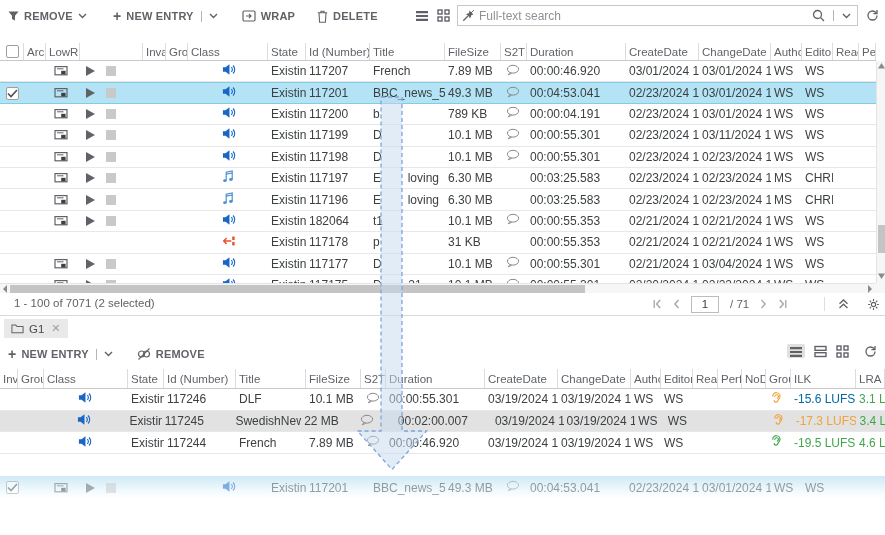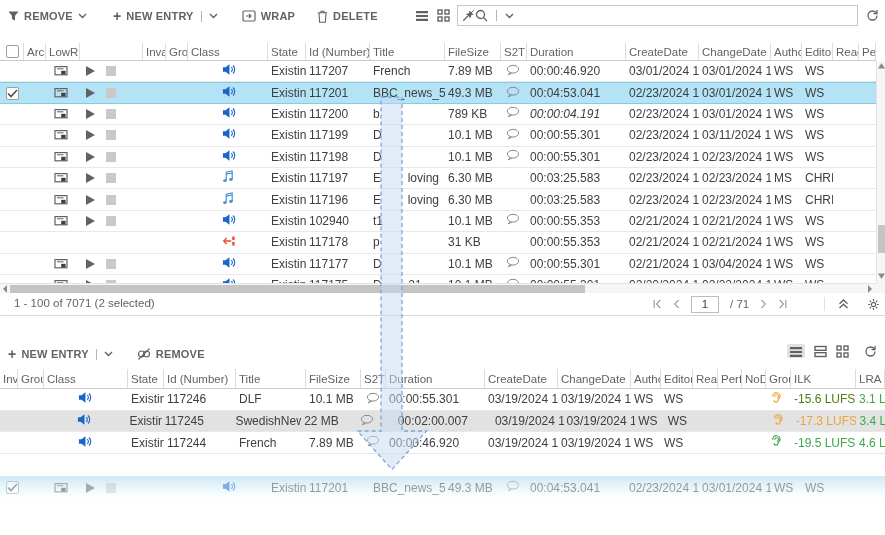--- a/index.html
+++ b/index.html
@@ -147,20 +147,21 @@
       </span>
   </div>
   <div class="searchbox">
     <span class="ic" style="margin-left:4px">
         <svg width="13" height="13" viewBox="0 0 13 13">
           <path d="M7.5 1.5l4 4-2 .5L8 9.5 6.5 6.8 3.8 5.3 7 4z" fill="#5f6368"></path>
           <path d="M6 7l-4.5 4.5" stroke="#5f6368" stroke-width="1.2"></path>
           <path d="M11.8 1.2l-10.6 10.6" stroke="#5f6368" stroke-width="1"></path>
         </svg>
       </span>
+    <input type="text" placeholder="Full-text search" style="">
     <span class="search-right">
       <span class="ic">
           <svg width="13" height="13" viewBox="0 0 13 13">
             <circle cx="5.5" cy="5.5" r="4" fill="none" stroke="#5f6368" stroke-width="1.3"></circle>
             <path d="M8.5 8.5L12 12" stroke="#5f6368" stroke-width="1.3"></path>
           </svg>
         </span>
       <span class="vdiv"></span>
       <span class="ic">
           <svg width="9" height="6" viewBox="0 0 9 6">
@@ -283,21 +284,21 @@
               <path d="M11.8 2.2a6 6 0 0 1 0 8.6" fill="none" stroke="#1a66c8" stroke-width="1.2"></path>
             </svg></span></div>
         <div class="cell cell-state" style="width: 38px;"><span>Existing</span></div>
         <div class="cell cell-id" style="width: 64px;"><span>117200</span></div>
         <div class="cell cell-title" style="width: 75px;"><span>b</span></div>
         <div class="cell cell-filesize" style="width: 56px;"><span>789 KB</span></div>
         <div class="cell cell-s2t" style="width: 26px;"><span><svg width="14" height="12" viewBox="0 0 14 12">
               <ellipse cx="7" cy="5.2" rx="5.6" ry="3.9" fill="none" stroke="#8a8a8a" stroke-width="1"></ellipse>
               <path d="M4 8.6L2.2 10.8l3.4-1.4" fill="none" stroke="#8a8a8a" stroke-width="1"></path>
             </svg></span></div>
-        <div class="cell cell-duration" style="width: 99px; font-style: italic;"><span>00:00:04.191</span></div>
+        <div class="cell cell-duration" style="width: 99px;"><span>00:00:04.191</span></div>
         <div class="cell cell-createdate" style="width: 73px;"><span>02/23/2024 1...</span></div>
         <div class="cell cell-changedate" style="width: 72px;"><span>03/01/2024 1...</span></div>
         <div class="cell cell-author" style="width: 31px;"><span>WS</span></div>
         <div class="cell cell-editor" style="width: 31px;"><span>WS</span></div>
         <div class="cell cell-read" style="width: 26px;"></div>
         <div class="cell cell-perfe" style="width: 17px;"></div>
       </div>
       <div class="row">
         <div class="cell cell-sel" style="width: 24px;"></div>
         <div class="cell cell-archi" style="width: 22px;"></div>
@@ -432,21 +433,21 @@
             </svg></span></div>
         <div class="cell cell-media" style="width: 63px;"><span class="play"></span><span class="stop"></span></div>
         <div class="cell cell-inval" style="width: 23px;"></div>
         <div class="cell cell-grou" style="width: 22px;"></div>
         <div class="cell cell-class" style="width: 80px;"><span><svg width="14" height="13" viewBox="0 0 15 13">
               <path d="M1 4.2h2.8L8 .8v11.4L3.8 8.8H1z" fill="#1a66c8"></path>
               <path d="M10 4a3.4 3.4 0 0 1 0 5" fill="none" stroke="#1a66c8" stroke-width="1.2"></path>
               <path d="M11.8 2.2a6 6 0 0 1 0 8.6" fill="none" stroke="#1a66c8" stroke-width="1.2"></path>
             </svg></span></div>
         <div class="cell cell-state" style="width: 38px;"><span>Existing</span></div>
-        <div class="cell cell-id" style="width: 64px;"><span>102940</span></div>
+        <div class="cell cell-id" style="width: 64px;"><span>182064</span></div>
         <div class="cell cell-title" style="width: 75px;"><span>t1</span></div>
         <div class="cell cell-filesize" style="width: 56px;"><span>10.1 MB</span></div>
         <div class="cell cell-s2t" style="width: 26px;"><span><svg width="14" height="12" viewBox="0 0 14 12">
               <ellipse cx="7" cy="5.2" rx="5.6" ry="3.9" fill="none" stroke="#8a8a8a" stroke-width="1"></ellipse>
               <path d="M4 8.6L2.2 10.8l3.4-1.4" fill="none" stroke="#8a8a8a" stroke-width="1"></path>
             </svg></span></div>
         <div class="cell cell-duration" style="width: 99px;"><span>00:00:55.353</span></div>
         <div class="cell cell-createdate" style="width: 73px;"><span>02/21/2024 1...</span></div>
         <div class="cell cell-changedate" style="width: 72px;"><span>02/21/2024 1...</span></div>
         <div class="cell cell-author" style="width: 31px;"><span>WS</span></div>
@@ -609,20 +610,31 @@
         </span>
       <span class="ic">
           <svg width="13" height="13" viewBox="0 0 14 14">
             <circle cx="7" cy="7" r="2.3" fill="none" stroke="#5f6368" stroke-width="1.3"></circle>
             <path d="M7 1.2v2m0 7.6v2M1.2 7h2m7.6 0h2M2.9 2.9l1.4 1.4m5.4 5.4l1.4 1.4m0-8.2L9.7 4.3M4.3 9.7l-1.4 1.4" stroke="#5f6368" stroke-width="1.2"></path>
           </svg>
         </span>
     </div>
   </div>
 
+  <div class="tabbar">
+    <div class="tab">
+      <span class="ic">
+          <svg width="13" height="11" viewBox="0 0 14 11">
+            <path d="M1 1.8h4l1.5 1.5H13V10H1z" fill="none" stroke="#5f6368" stroke-width="1.1"></path>
+          </svg>
+        </span>
+      <span>G1</span>
+      <span class="tab-close">✕</span>
+    </div>
+  </div>
 
   <div class="toolbar-bot">
     <div class="tbtn" style="margin-left:8px">
       <span class="plus">+</span>
       <span>NEW ENTRY</span>
       <span class="vdiv"></span>
       <span class="ic">
           <svg width="9" height="6" viewBox="0 0 9 6">
             <path d="M1 1l3.5 3.5L8 1" fill="none" stroke="#5f6368" stroke-width="1.4"></path>
           </svg>
@@ -714,21 +726,21 @@
         <div class="cell cell-changedate" style="width: 73px;"><span>03/19/2024 1...</span></div>
         <div class="cell cell-author" style="width: 30px;"><span>WS</span></div>
         <div class="cell cell-editor" style="width: 32px;"><span>WS</span></div>
         <div class="cell cell-read" style="width: 25px;"></div>
         <div class="cell cell-perfe" style="width: 24px;"></div>
         <div class="cell cell-nodi" style="width: 24px;"></div>
         <div class="cell cell-ears" style="width: 25px;"><span><svg width="14" height="14" viewBox="0 0 14 14">
               <path d="M3.8 5.2a3.6 3.6 0 1 1 7.2.3c-.1 1.9-1.6 2.4-2 3.8-.35 1.2-1 2-2.2 1.9-.9-.1-1.5-.7-1.6-1.5" fill="none" stroke="#f0a33c" stroke-width="1.25" stroke-linecap="round"></path>
               <path d="M5.8 5.4a1.9 1.9 0 0 1 3.7-.2c0 .9-.6 1.3-1.1 1.9" fill="none" stroke="#f0a33c" stroke-width="1.1" stroke-linecap="round"></path>
             </svg></span></div>
-        <div class="cell cell-ilk" style="width: 65px;"><span class="lufs" style="color:#4d7c0f">-15.6 LUFS</span></div>
+        <div class="cell cell-ilk" style="width: 65px;"><span class="lufs" style="color:#0369a1">-15.6 LUFS</span></div>
         <div class="cell cell-lra" style="width: 29px;"><span class="lufs" style="color:#3fa74a">3.1 LU</span></div>
       </div>
       <div class="row gray">
         <div class="cell cell-inval" style="width: 18px;"></div>
         <div class="cell cell-grou" style="width: 26px;"></div>
         <div class="cell cell-class" style="width: 84px;"><span><svg width="14" height="13" viewBox="0 0 15 13">
               <path d="M1 4.2h2.8L8 .8v11.4L3.8 8.8H1z" fill="#1a66c8"></path>
               <path d="M10 4a3.4 3.4 0 0 1 0 5" fill="none" stroke="#1a66c8" stroke-width="1.2"></path>
               <path d="M11.8 2.2a6 6 0 0 1 0 8.6" fill="none" stroke="#1a66c8" stroke-width="1.2"></path>
             </svg></span></div>

